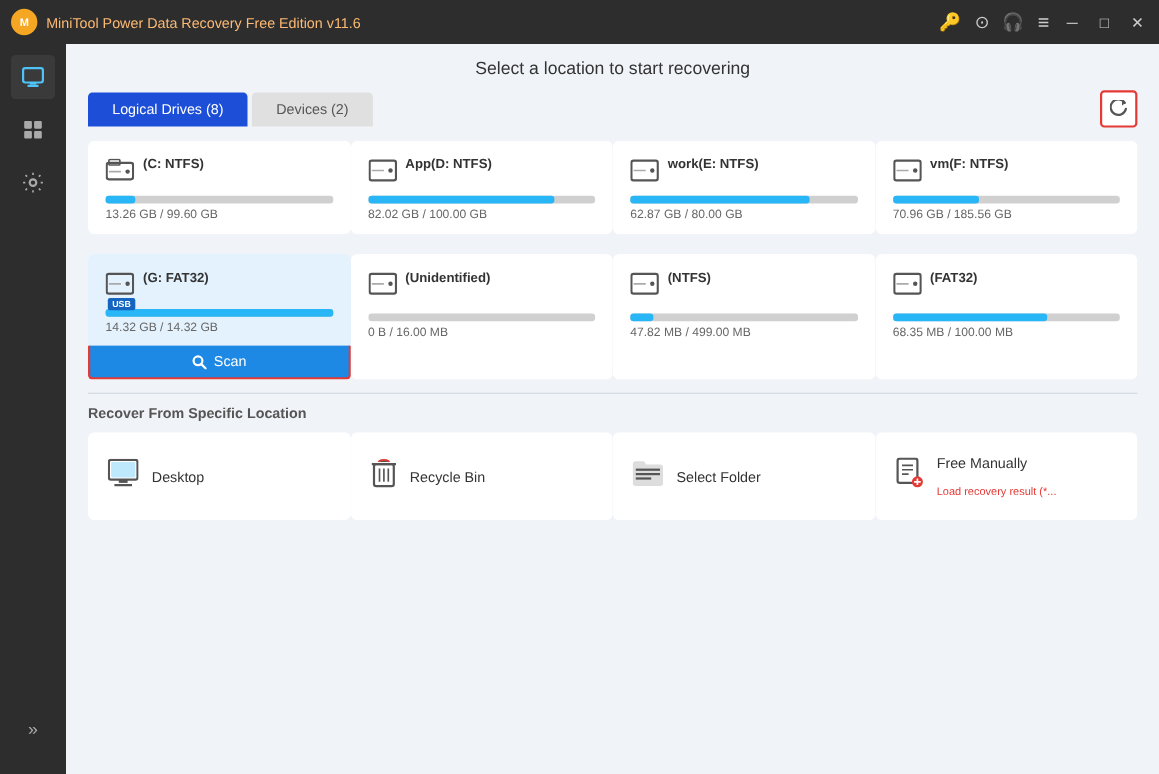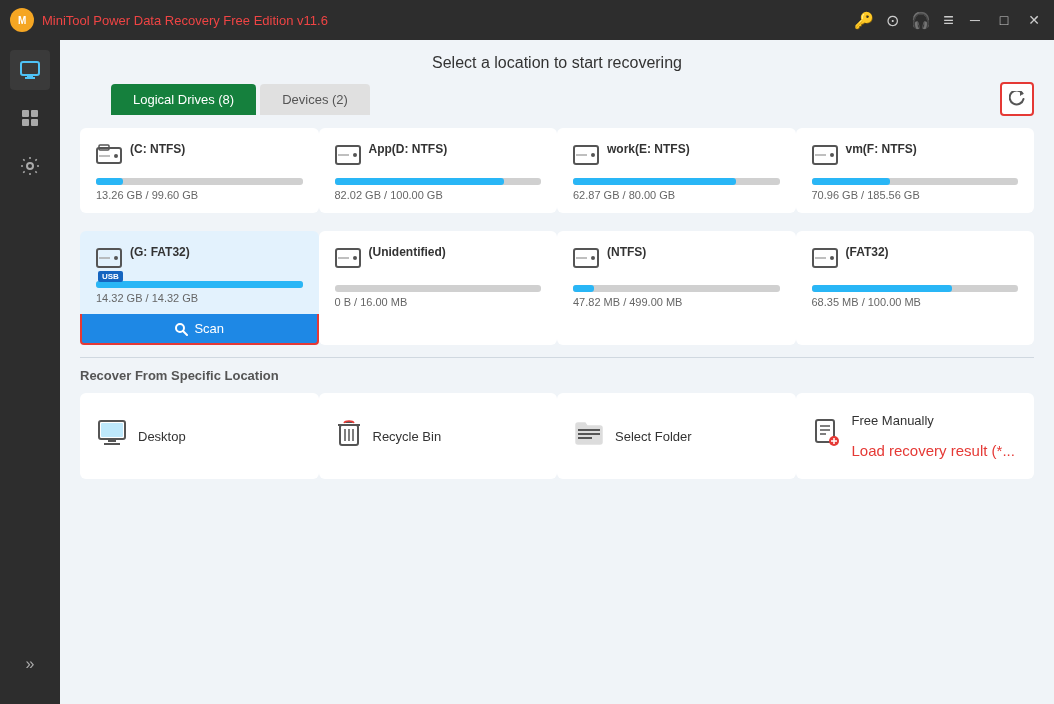--- a/index.html
+++ b/index.html
@@ -29,21 +29,21 @@
       background: #f5a623;
       border-radius: 50%;
       display: flex;
       align-items: center;
       justify-content: center;
       font-size: 12px;
       color: white;
       font-weight: bold;
     }
     #titlebar .title-text {
-      color: #ef4444;
+      color: #fdba74;
       font-size: 13px;
       flex: 1;
     }
     #titlebar .title-controls {
       display: flex;
       align-items: center;
       gap: 12px;
     }
     #titlebar .title-controls span {
       color: #cccccc;
@@ -126,23 +126,22 @@
     }
     .tab-btn {
       padding: 8px 22px;
       font-size: 13px;
       border-radius: 4px 4px 0 0;
       cursor: pointer;
       border: none;
       font-weight: 500;
     }
     .tab-btn.active {
-      background: #15803d;
+      background: #1d4ed8;
       color: #fff;
-      margin-left: 31px;
     }
     .tab-btn.inactive {
       background: #e0e0e0;
       color: #555;
       margin-left: 4px;
     }
     #refresh-btn {
       margin-left: auto;
       width: 34px;
       height: 34px;
@@ -272,21 +271,21 @@
     .location-icon {
       font-size: 24px;
       color: #555;
     }
     .location-label {
       font-size: 13px;
       color: #333;
       font-weight: 500;
     }
     .location-sublabel {
-      font-size: 15px;
+      font-size: 10px;
       color: #e53935;
       margin-top: 14px;
     }
   </style>
 </head>
 <body>
 
 <div id="titlebar">
   <div class="app-icon">
     <svg width="18" height="18" viewBox="0 0 18 18" fill="none">

